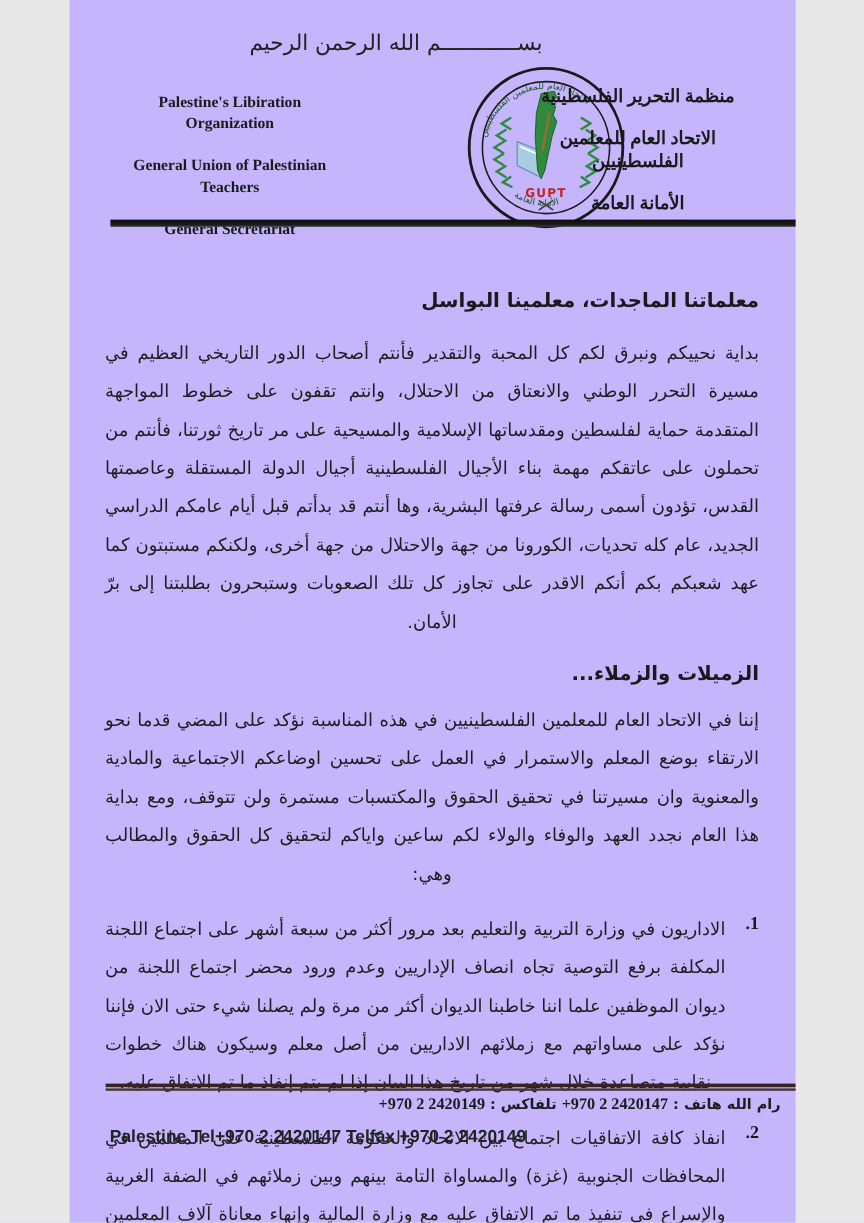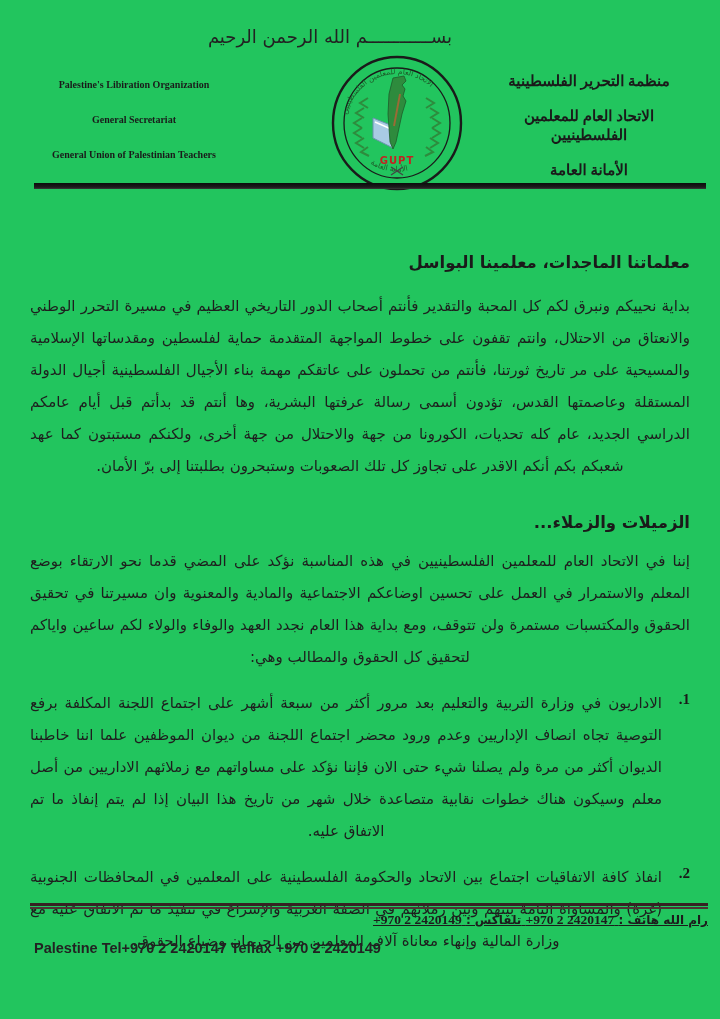--- a/index.html
+++ b/index.html
@@ -1,36 +1,36 @@
 <!DOCTYPE html>
 <html lang="ar"><head>
 <meta charset="utf-8">
 <style>
   html,body{margin:0;padding:0;background:#e8e8e8;}
   .page{
     position:relative;
-    width:720px;height:1019px;
-    background:#22c55e;
+    width:605px;height:1019px;
+    background:#c4b5fd;
     margin:0 auto;
     font-family:"Liberation Serif","DejaVu Sans",serif;
     color:#1a1a1a;
     overflow:hidden;
   }
   
   .bismillah{
     position:absolute;top:26px;left:0;right:0;
     text-align:center;
     transform:translateX(-30px);
     font-size:18px;color:#222;
     font-family:"DejaVu Sans",sans-serif;
     direction:rtl;
   }
   .hdr-en{
     position:absolute;left:38px;top:76px;width:192px;
-    text-align:center;font-weight:bold;font-size:10px;line-height:18px;
+    text-align:center;font-weight:bold;font-size:13px;line-height:18px;
   }
   .hdr-en div{margin-bottom:17px;}
   .hdr-ar{
     position:absolute;right:26px;top:72px;width:210px;
     text-align:center;font-weight:bold;font-size:15px;line-height:19px;
     direction:rtl;font-family:Liberation Serif, serif;
   }
   .hdr-ar div{margin-bottom:16px;}
   .logo-wrap{position:absolute;left:330px;top:54px;width:134px;height:138px;}
   .sep-black{
@@ -40,23 +40,23 @@
   
   .content{
     position:absolute;left:30px;right:30px;top:240px;
     direction:rtl;
     font-family:"DejaVu Sans","Liberation Serif",sans-serif;
   }
   .h-ar{
     text-align:right;font-weight:bold;font-size:16.5px;line-height:22px;
     margin:0;
   }
-  .h1m{margin-top:12px;}
+  .h1m{}
   .h2m{margin-top:24px;}
-  .h3m{margin-top:30px;}
+  .h3m{margin-top:17px;}
   .para{
     margin:0;font-size:15px;line-height:32px;
     text-align:justify;text-align-last:center;
     color:#1e1e1e;
   }
   .p1m{margin-top:16px;}
   .p2m{margin-top:11px;}
   .list{margin-top:14px;}
   .list-item{
     position:relative;
@@ -73,21 +73,21 @@
   
   .sep-maroon{
     position:absolute;top:903px;left:30px;width:678px;
     height:1px;
     border-top:3px solid #372323;
     border-bottom:2px solid #4a3433;
   }
   .ftr-ar{
     position:absolute;top:912px;right:12px;
     direction:rtl;font-size:12px;font-weight:bold;
-    font-family:"DejaVu Sans",sans-serif;color:#1c1c1c;text-decoration:underline;
+    font-family:"DejaVu Sans",sans-serif;color:#1c1c1c;
   }
   .ftr-ar .num{
     font-family:"Liberation Serif",serif;font-size:13.5px;font-weight:bold;
     letter-spacing:.5px;
   }
   .ftr-en{
     position:absolute;top:938px;left:34px;
     font-size:14.5px;line-height:20px;font-weight:bold;color:#222;
     font-family:Liberation Sans, sans-serif;
   }
@@ -95,22 +95,22 @@
 </style>
 </head>
 <body>
 
 <div class="page">
 
   <div class="bismillah">بســــــــــــم الله الرحمن الرحيم</div>
 
   <div class="hdr-en">
     <div>Palestine's Libiration Organization</div>
+    <div>General Union of Palestinian Teachers</div>
     <div>General Secretariat</div>
-    <div>General Union of Palestinian Teachers</div>
   </div>
 
   <div class="logo-wrap">
     <svg viewBox="0 0 134 138" width="134" height="138">
       <ellipse cx="67" cy="69" rx="64" ry="66" fill="none" stroke="#1a1a1a" stroke-width="2.4"></ellipse>
       <ellipse cx="67" cy="69" rx="53" ry="55" fill="none" stroke="#1a1a1a" stroke-width="1.3"></ellipse>
       <defs>
         <path id="arcTop" d="M 15,74 A 52,54 0 0 1 119,74" fill="none"></path>
         <path id="arcBot" d="M 21,86 A 50,52 0 0 0 113,86" fill="none"></path>
       </defs>

